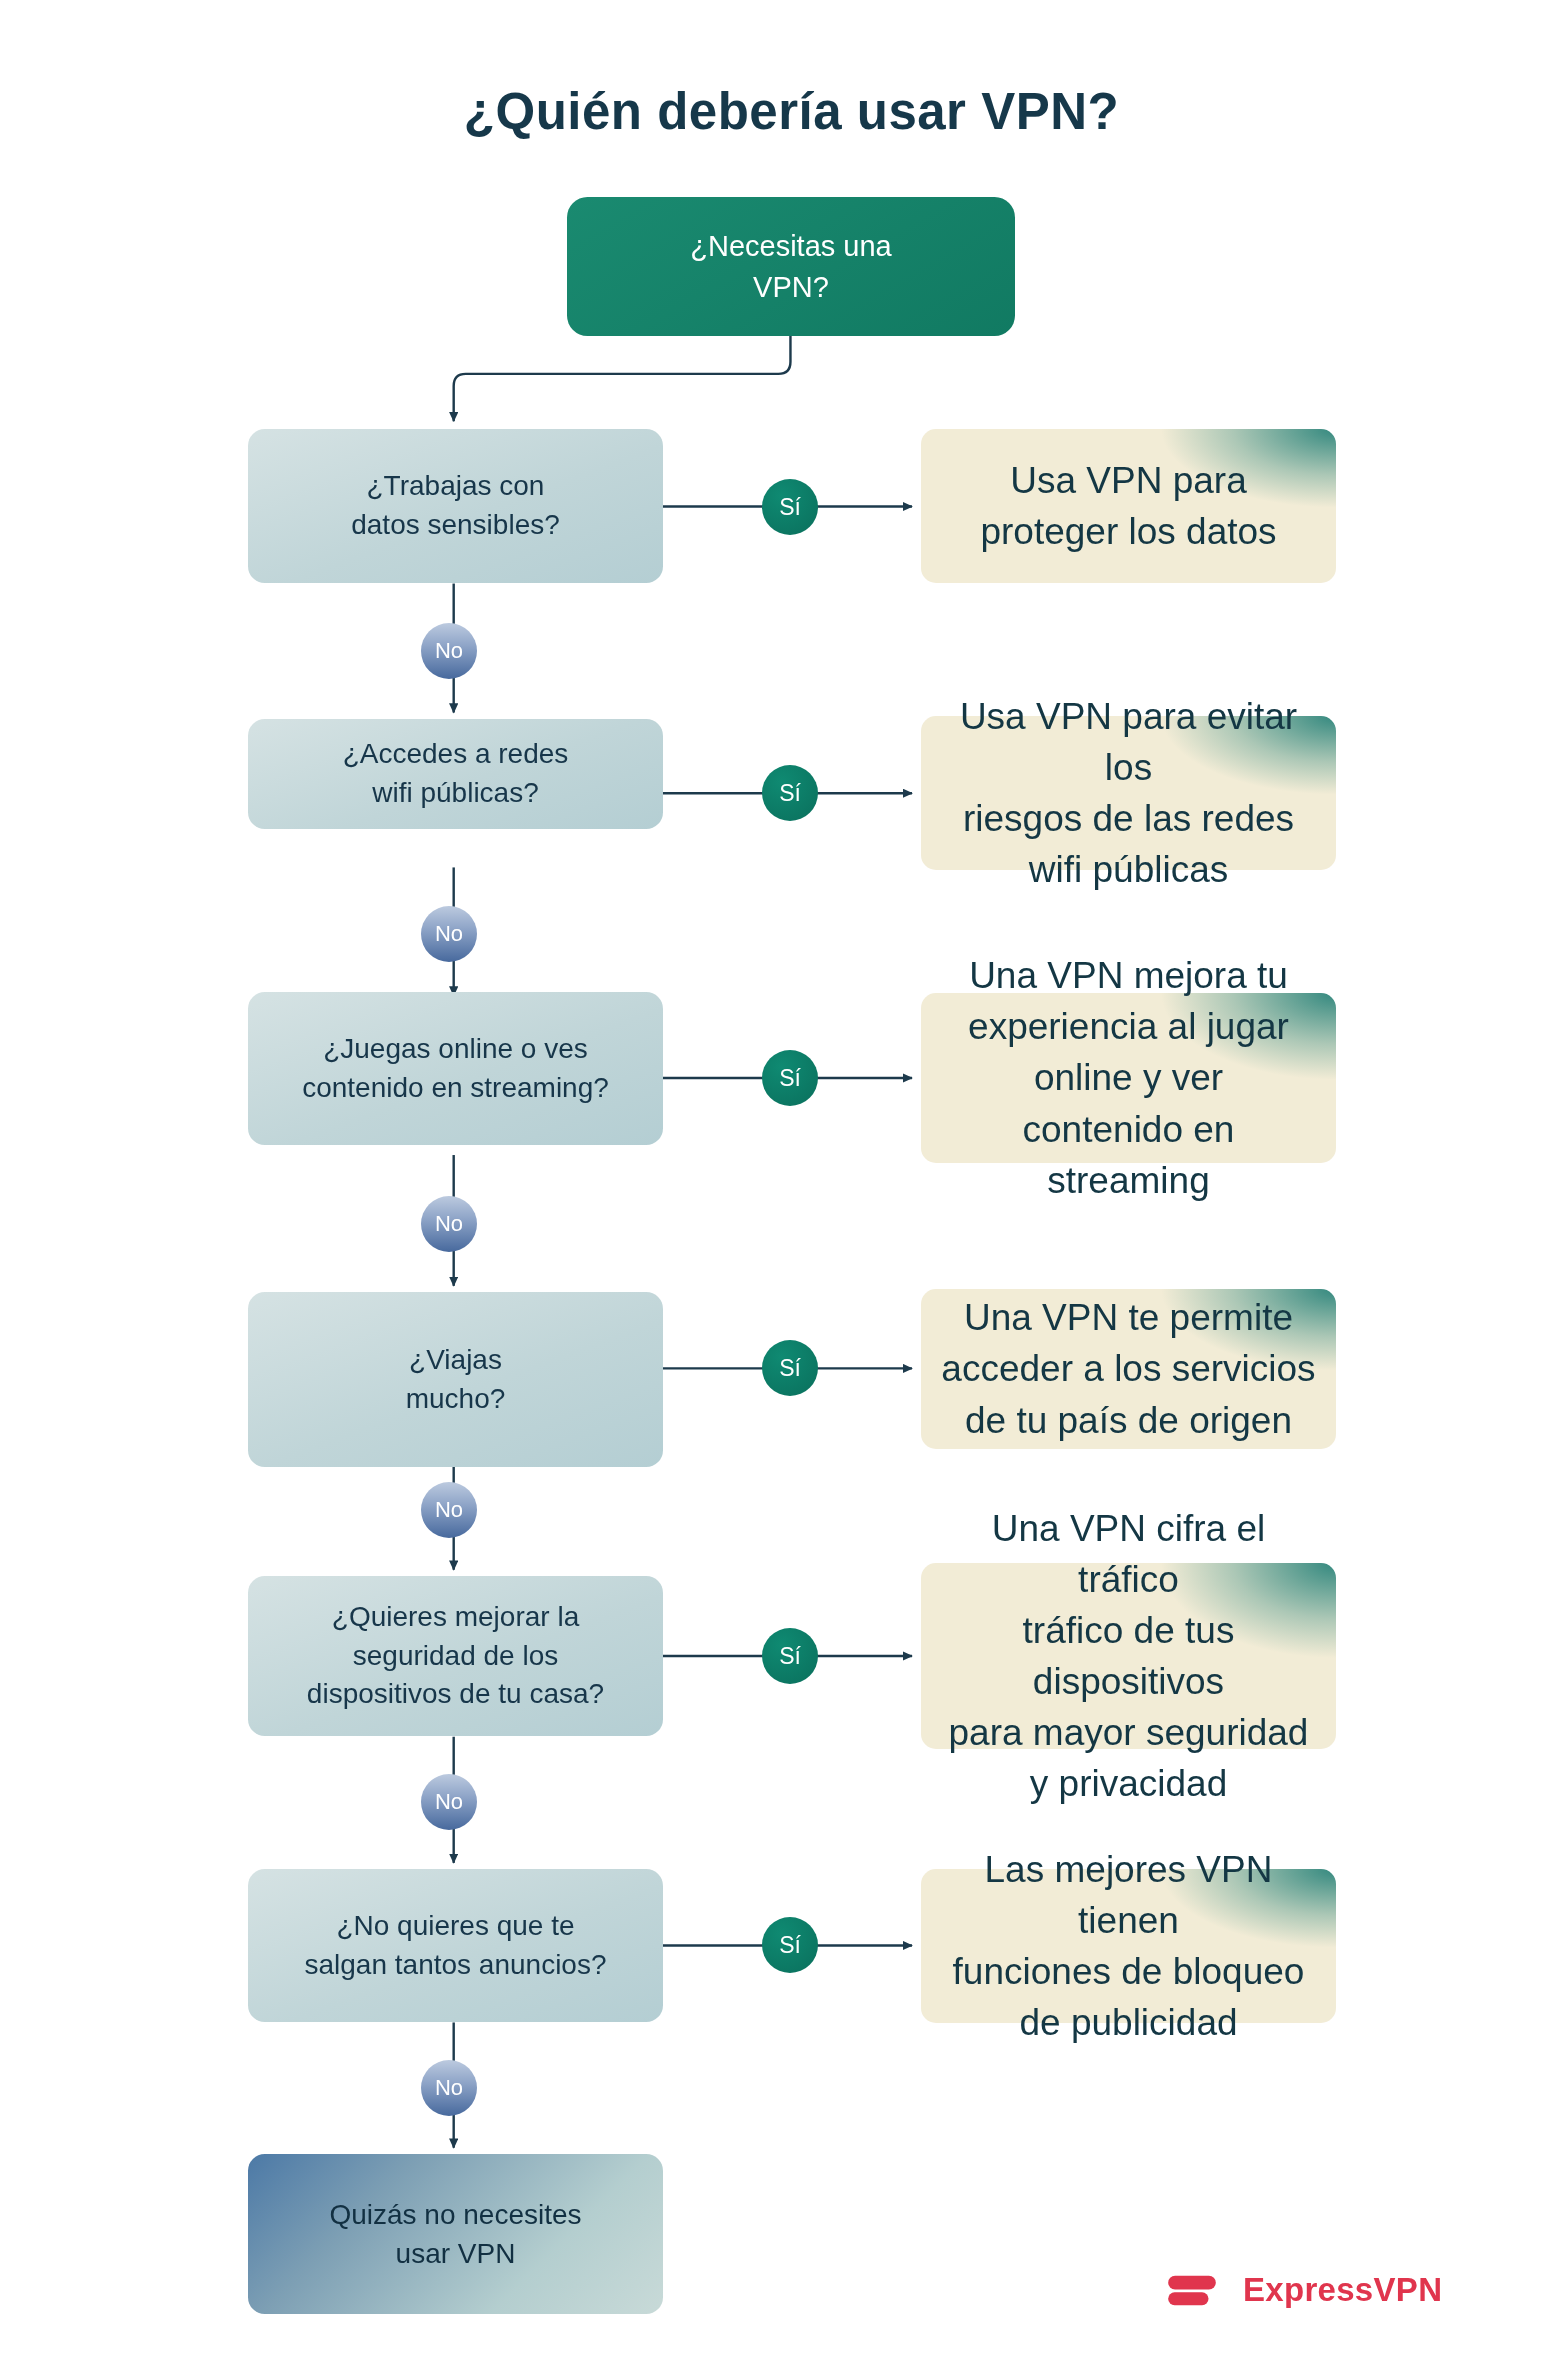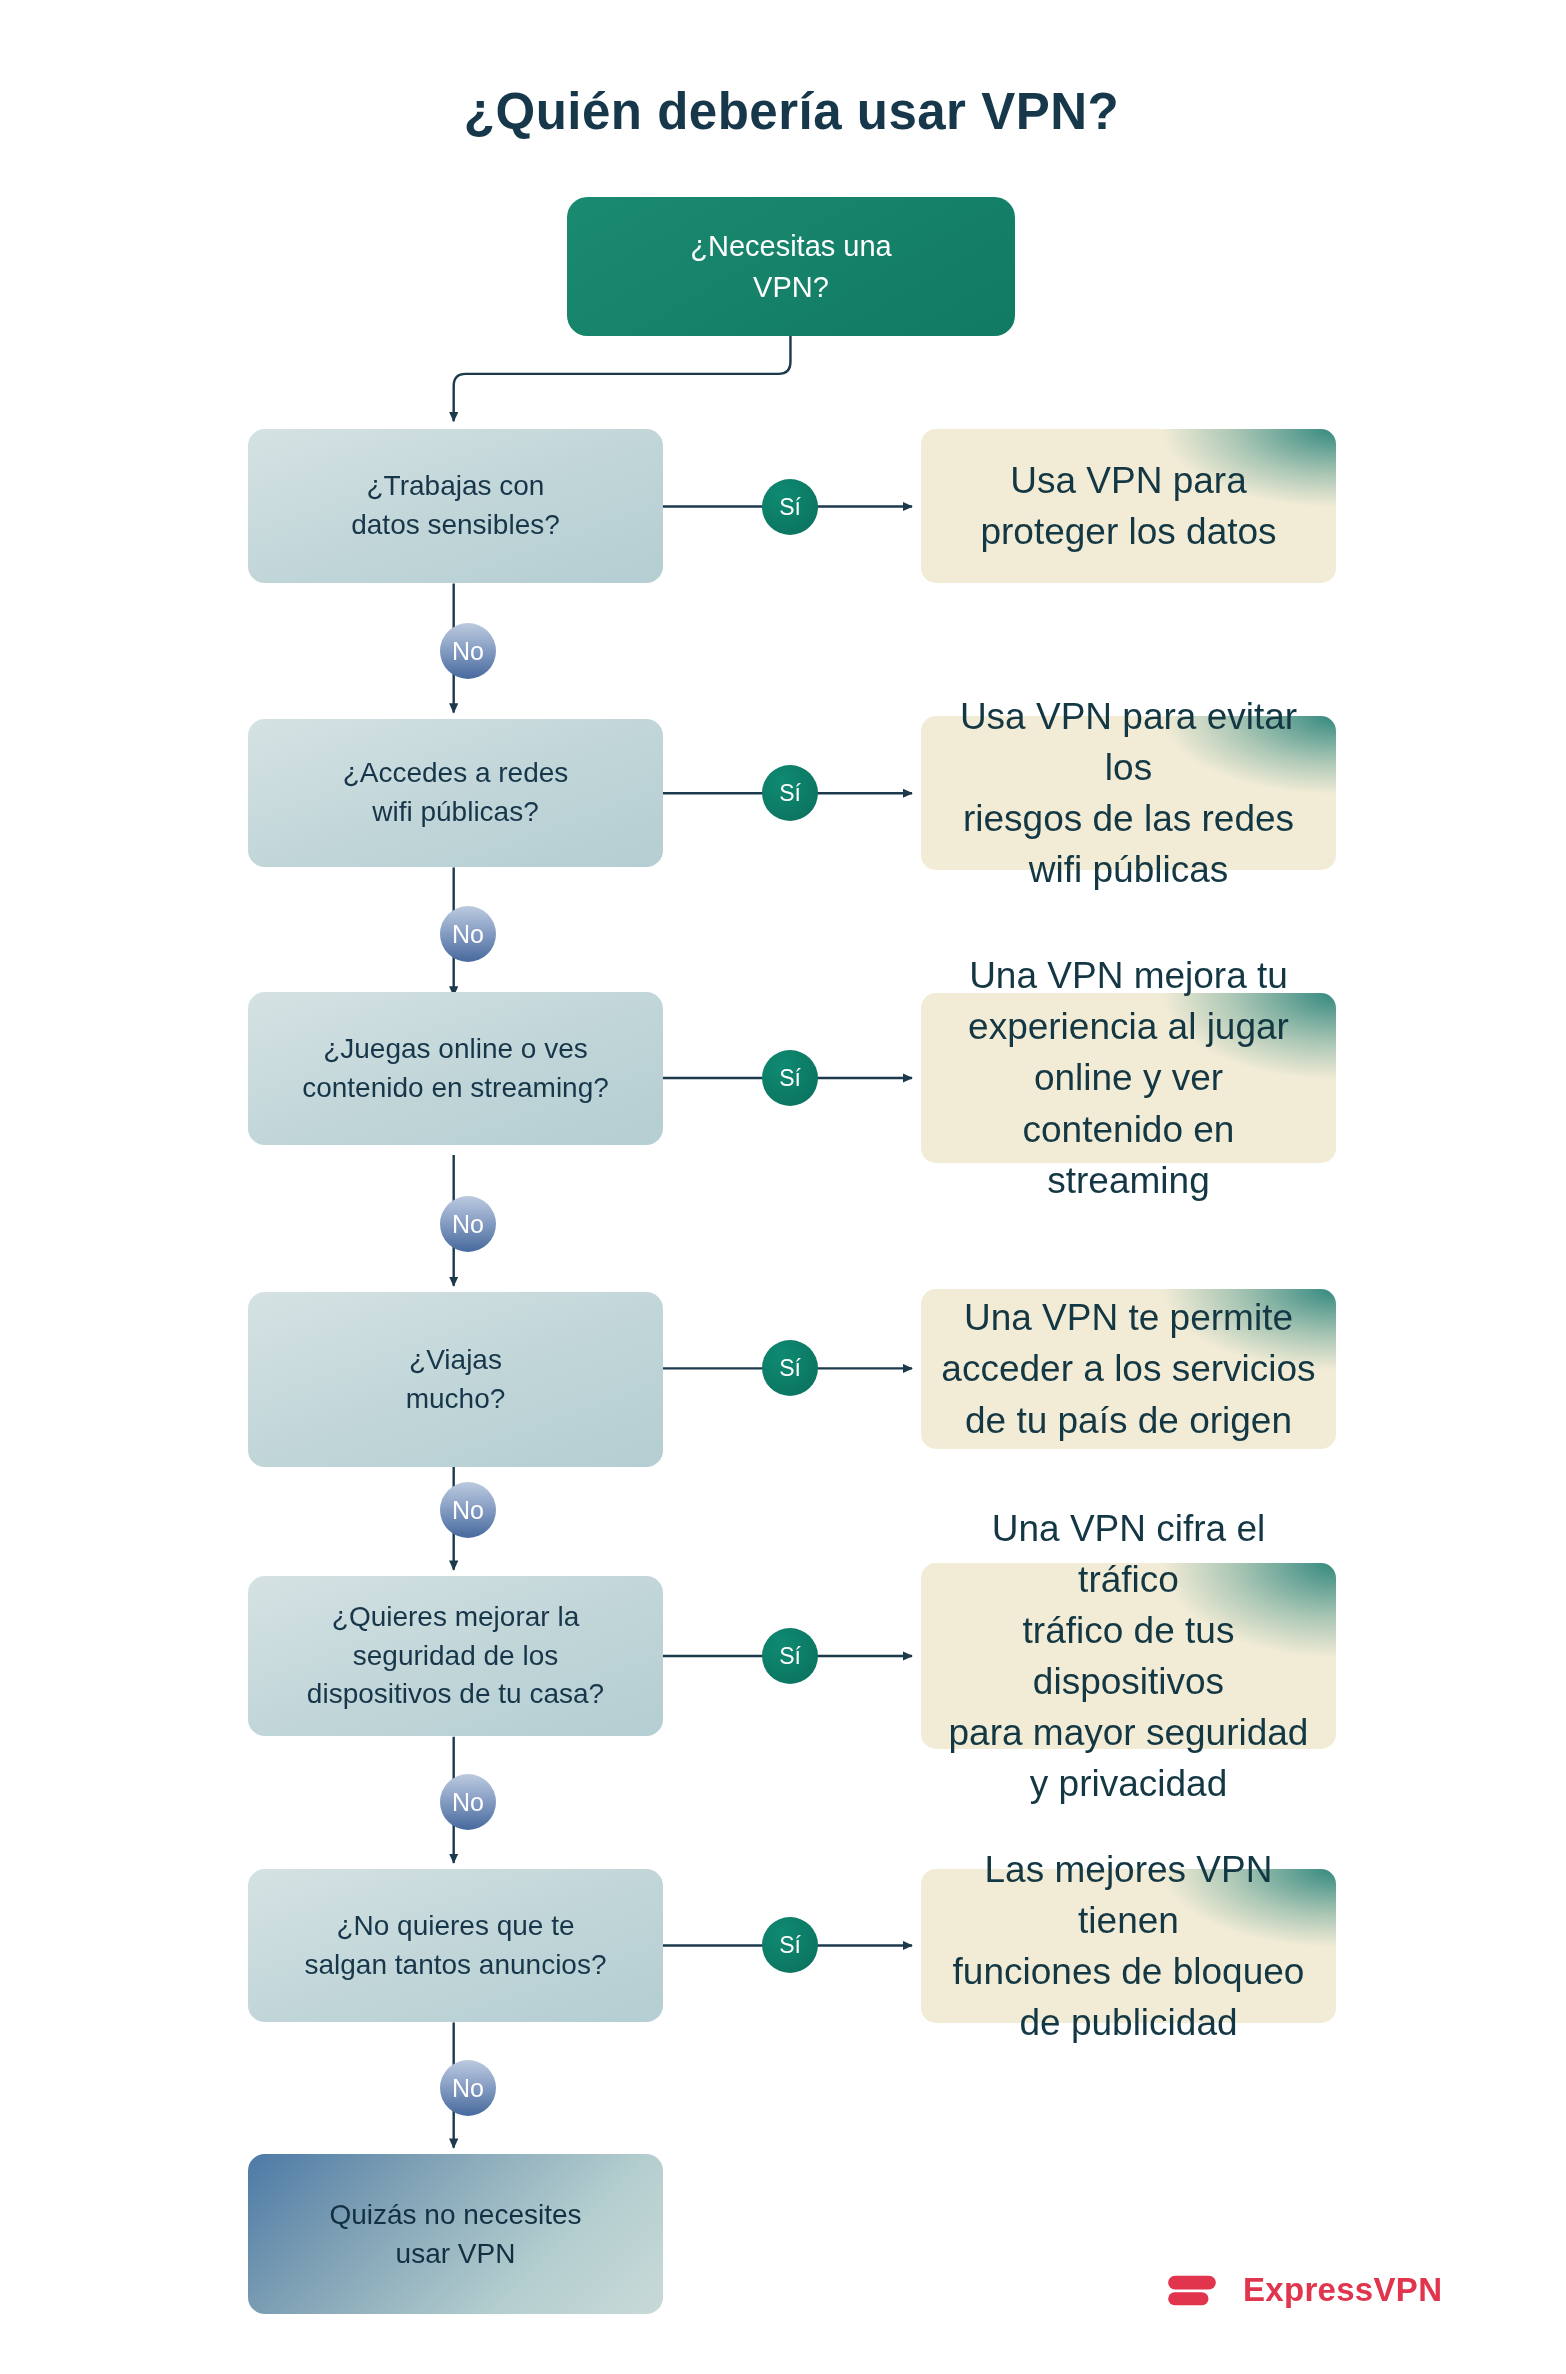--- a/index.html
+++ b/index.html
@@ -14,44 +14,44 @@
     text-align:center;white-space:pre-line;z-index:2;box-sizing:border-box;}
 
   #start-node{left:567px;top:197px;width:448px;height:139px;border-radius:20.4px;
     background:linear-gradient(150deg,#1a8a70 0%,#117a62 100%);
     color:#ffffff;font-size:29px;line-height:1.4;}
 
   .q{left:248px;width:415px;border-radius:16.7px;
     background:linear-gradient(160deg,#d5e2e3 0%,#c0d5d8 55%,#b4ced3 100%);
     color:#17364a;font-size:28px;line-height:1.38;padding:9.3px 18.6px;}
   #q1{top:429px;height:154px}
-  #q2{top:719px;height:148px}
+  #q2{top:719px;height:110px}
   #q3{top:992px;height:153px}
   #q4{top:1292px;height:175px}
   #q5{top:1576px;height:160px}
   #q6{top:1869px;height:153px}
 
   .a{left:921px;width:415px;border-radius:15px;
     background:radial-gradient(62% 75% at 100% 0%,rgba(41,131,122,0.95) 0%,rgba(41,131,122,0.35) 40%,rgba(41,131,122,0) 68%),#f2ecd6;
     color:#143744;font-size:37px;line-height:1.38;padding:9.3px 16.7px;}
   #a1{top:429px;height:154px}
   #a2{top:716px;height:154px}
   #a3{top:993px;height:170px}
   #a4{top:1289px;height:160px}
   #a5{top:1563px;height:186px}
   #a6{top:1869px;height:154px}
 
   .yes{position:absolute;left:762px;width:56px;height:56px;border-radius:50%;
     background:radial-gradient(circle at 35% 30%,#0f8a72 0%,#0a6f5c 100%);
     color:#ffffff;font-size:23px;display:flex;align-items:center;justify-content:center;z-index:3;}
   #y1{top:479px}#y2{top:765px}#y3{top:1050px}#y4{top:1340px}#y5{top:1628px}#y6{top:1917px}
 
-  .no{position:absolute;left:440px;width:56px;height:56px;border-radius:50%;
+  .no{position:absolute;left:421px;width:56px;height:56px;border-radius:50%;
     background:linear-gradient(180deg,#bccadf 0%,#8fa5c8 40%,#47699d 100%);
-    color:#ffffff;font-size:25px;display:flex;align-items:center;justify-content:center;z-index:3;}
+    color:#ffffff;font-size:22px;display:flex;align-items:center;justify-content:center;z-index:3;}
   #n1{top:623px}#n2{top:906px}#n3{top:1196px}#n4{top:1482px}#n5{top:1774px}#n6{top:2060px}
 
   #final-node{left:248px;top:2154px;width:415px;height:160px;border-radius:16.7px;
     background:linear-gradient(135deg,#4c79a6 0%,#7d9fb4 30%,#b4cecf 70%,#c8dad8 100%);
     color:#123042;font-size:28px;line-height:1.4;}
 
   #brand{position:absolute;left:1167px;top:2271px;display:flex;align-items:center;gap:26px;z-index:2;}
   #brand-text{color:#e0354d;font-size:33px;font-weight:700;letter-spacing:0.3px;}
 </style>
 </head>

